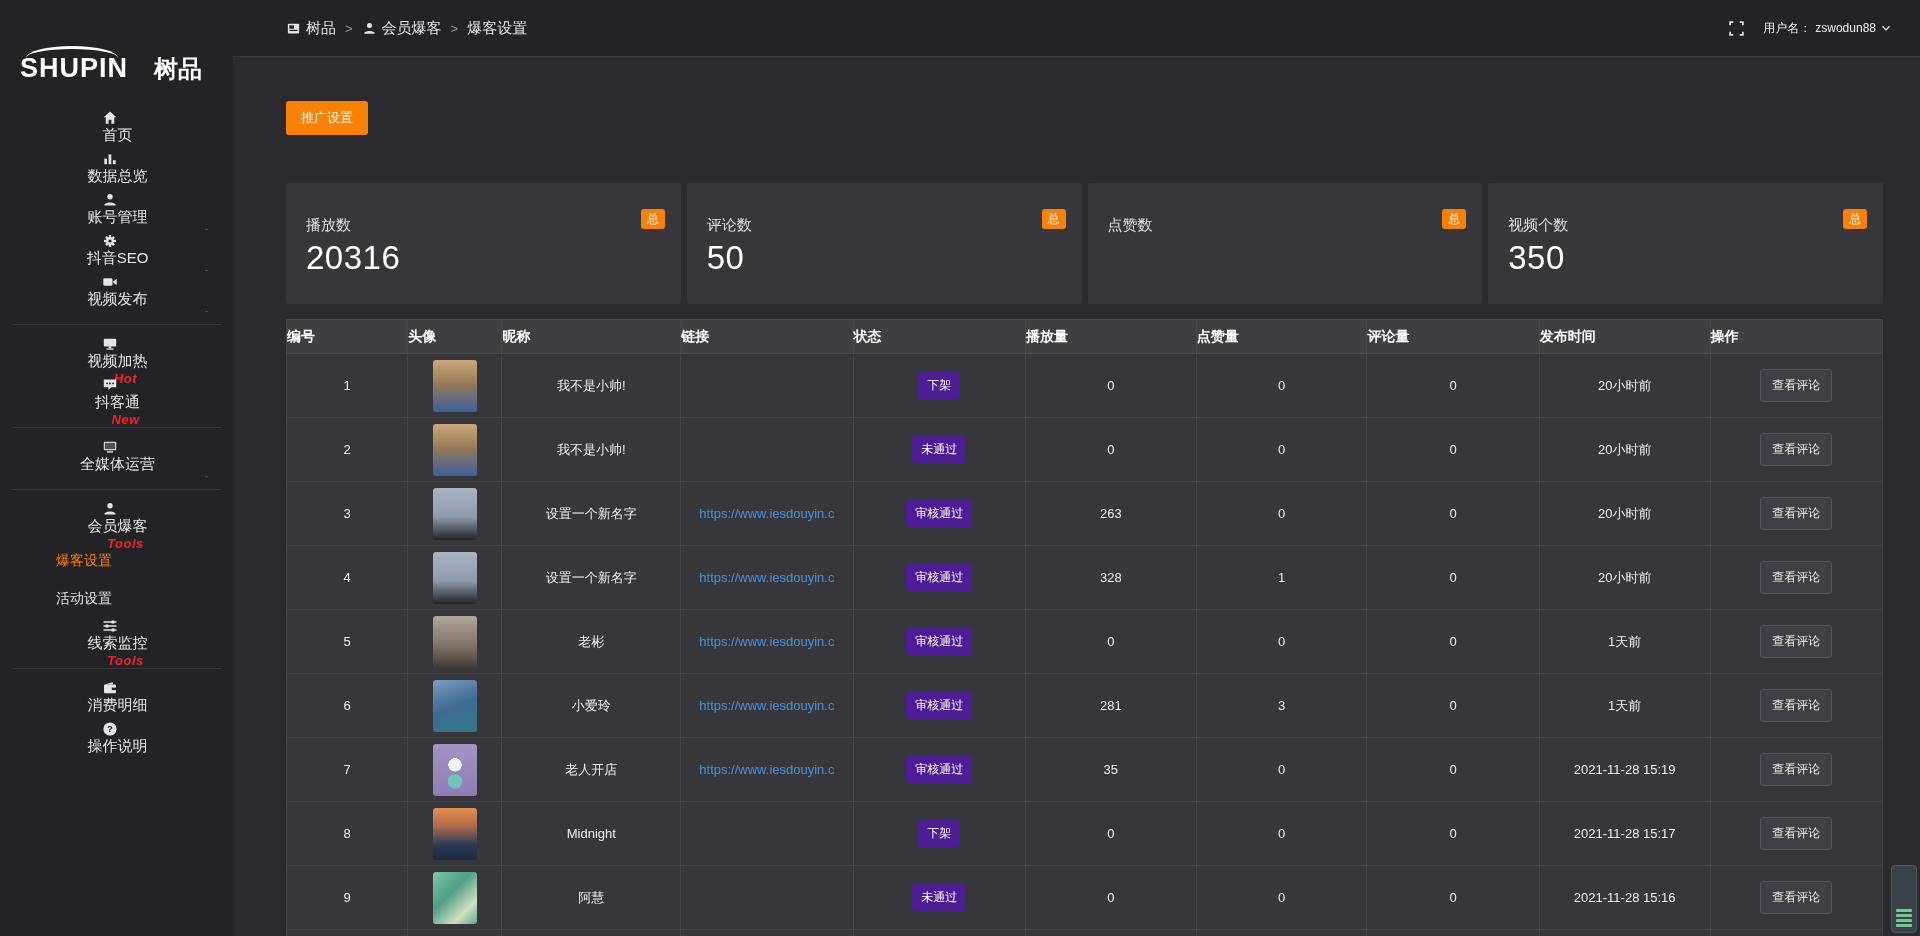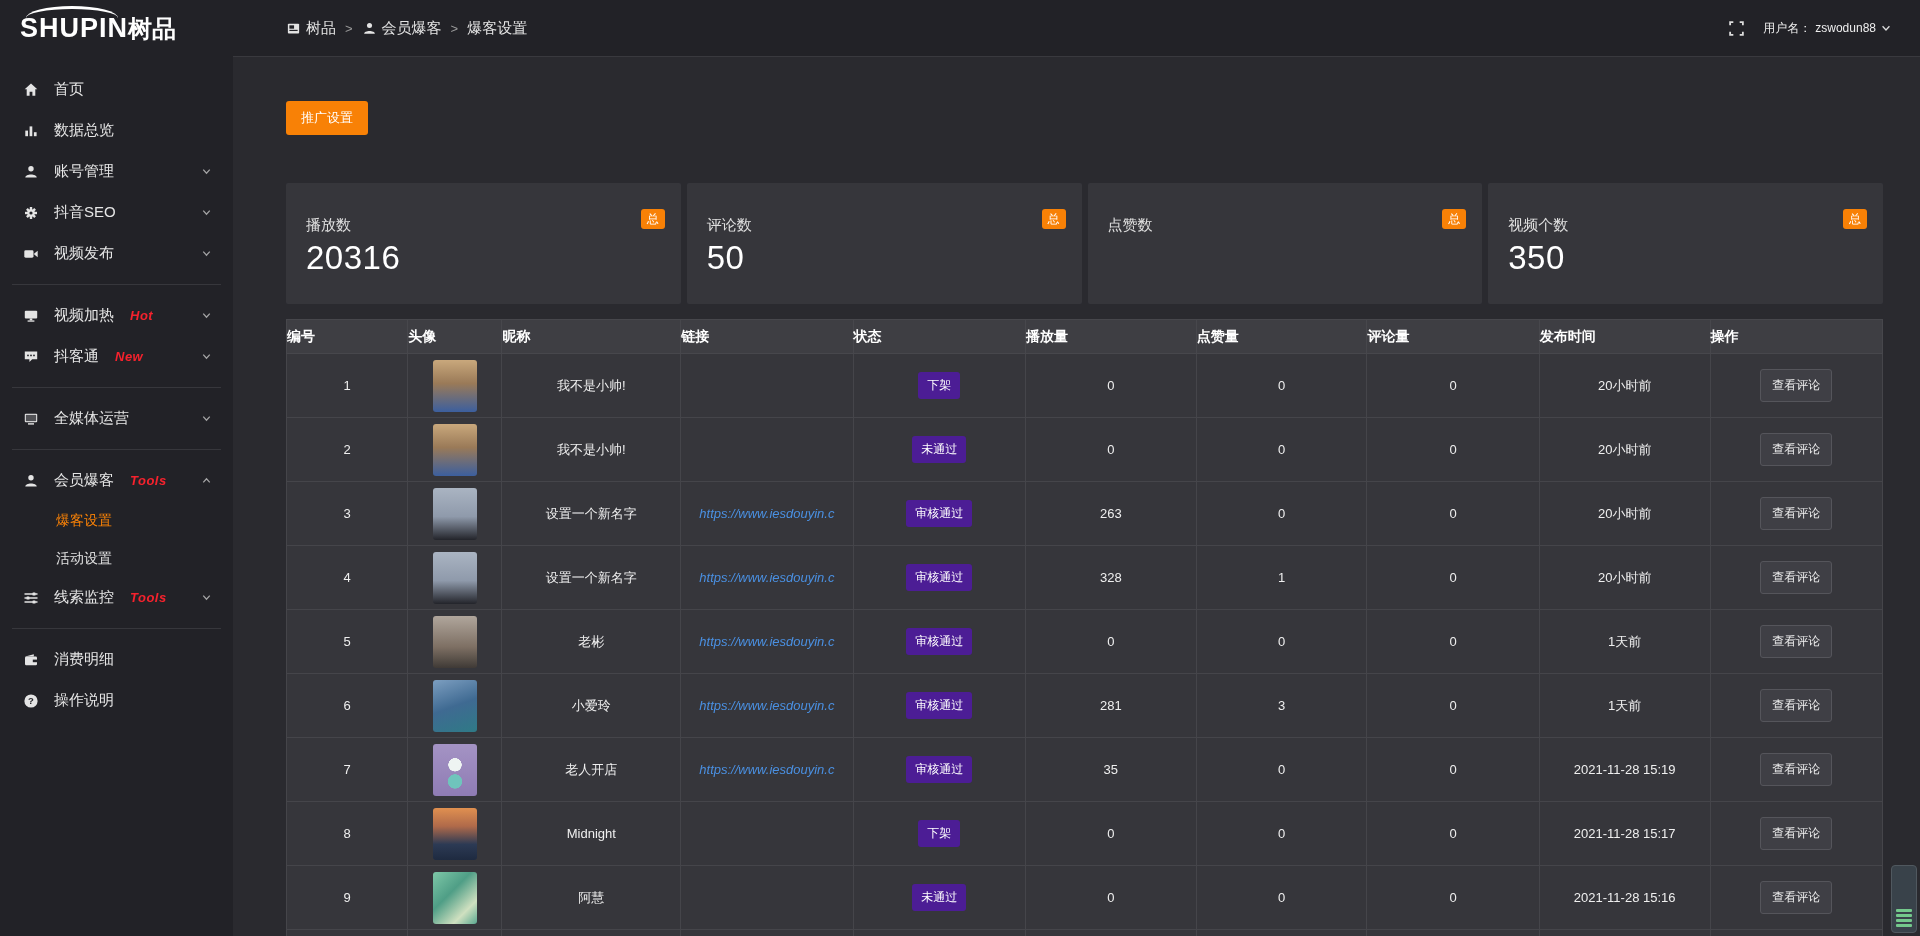--- a/index.html
+++ b/index.html
@@ -1,27 +1,27 @@
 <!DOCTYPE html>
 <html><head>
 <meta charset="utf-8">
 <style>
   * { margin:0; padding:0; box-sizing:border-box; }
   html,body { width:1920px; height:936px; overflow:hidden; background:#2a2a2f;
     font-family:"Liberation Sans","DejaVu Sans",sans-serif; color:#e8e8e8; }
 
   
   .sidebar { position:absolute; left:0; top:0; width:233px; height:936px; background:#222227; z-index:5; }
-  .logo { height:57px; display:flex; align-items:center; padding-left:20px; gap:0; }
+  .logo { height:57px; display:flex; align-items:center; padding-left:20px; gap:26px;margin-top:40px; }
   .logo-en { position:relative; font-weight:bold; font-size:27px; letter-spacing:1px; color:#fff; line-height:1; }
   .logo-arc { position:absolute; left:6px; top:-9px; width:92px; height:12px;
     border-top:3px solid #fff; border-radius:50% 50% 0 0 / 100% 100% 0 0; }
   .logo-cn { font-weight:bold; font-size:24px; color:#fff; line-height:1; }
   .side-nav { margin-top:12px; }
-  .side-item { height:41px; display:flex; align-items:center; padding:0 20px 0 22px; cursor:pointer; font-size:15px; color:#e6e6e6; }
+  .side-item { height:41px; display:flex; align-items:center; padding:0 20px 0 22px; cursor:pointer; font-size:15px; color:#e6e6e6;flex-direction:column; }
   .side-item .ic { width:17px; height:16px; margin-right:15px; display:inline-flex; align-items:center; justify-content:center; flex:0 0 17px; }
   .side-item .lbl { white-space:nowrap; }
   .side-item .tag { font-style:italic; font-weight:bold; font-size:13px; margin-left:16px; letter-spacing:.5px; }
   .side-item .chev { margin-left:auto; opacity:.75; display:inline-flex; }
   .side-divider { border-top:1px solid #37373c; margin:10px 12px; }
   .sub-list { }
   .sub-item { height:38px; line-height:38px; padding-left:56px; font-size:14px; color:#e0e0e0; cursor:pointer; }
   .sub-item.active { color:#f88106; }
 
   
@@ -45,21 +45,21 @@
   .stat-value { font-size:33px; color:#fff; margin-top:4px; letter-spacing:.5px; }
   .stat-badge { position:absolute; top:26px; right:16px; background:#f88106; color:#fff; font-size:12px;
     padding:3px 6px; border-radius:3px; line-height:1.2; }
 
   .grid { margin-top:15px; width:100%; border-collapse:collapse; table-layout:fixed; background:#36363b; }
   .grid th { background:#3e3e43; font-size:14px; font-weight:bold; color:#fff; height:34px;
     border:1px solid #47474c; text-align:left; }
   .grid td { height:64px; border:1px solid #45454a; text-align:center; font-size:13px; color:#efefef;
     overflow:hidden; white-space:nowrap; padding:0 4px; }
   .avatar { width:44px; height:52px; border-radius:3px; margin:0 auto; }
-  .cell-link { color:#4a90e2; text-decoration:none; display:block; overflow:hidden; white-space:nowrap; cursor:pointer;font-style:italic; }
+  .cell-link { color:#4a90e2; text-decoration:none; display:block; overflow:hidden; white-space:nowrap; cursor:pointer; }
   .status-badge { display:inline-block; background:#4c1d95; color:#fff; font-size:12px; padding:5px 9px;
     border-radius:3px; white-space:nowrap; }
   .view-btn { background:#3f3f45; color:#f0f0f0; font-size:12px; padding:7px 11px; border:1px solid #55555b;
     border-radius:3px; cursor:pointer; white-space:nowrap; }
 
   .float-widget { position:absolute; right:3px; bottom:3px; width:26px; height:68px; background:#39424a;
     border:1px solid #50585f; border-radius:4px; cursor:pointer; display:flex; flex-direction:column;
     justify-content:flex-end; align-items:center; gap:2px; padding-bottom:5px; }
   .float-widget i { width:16px; height:3px; background:#74c98c; border-radius:1px; }
 </style>

